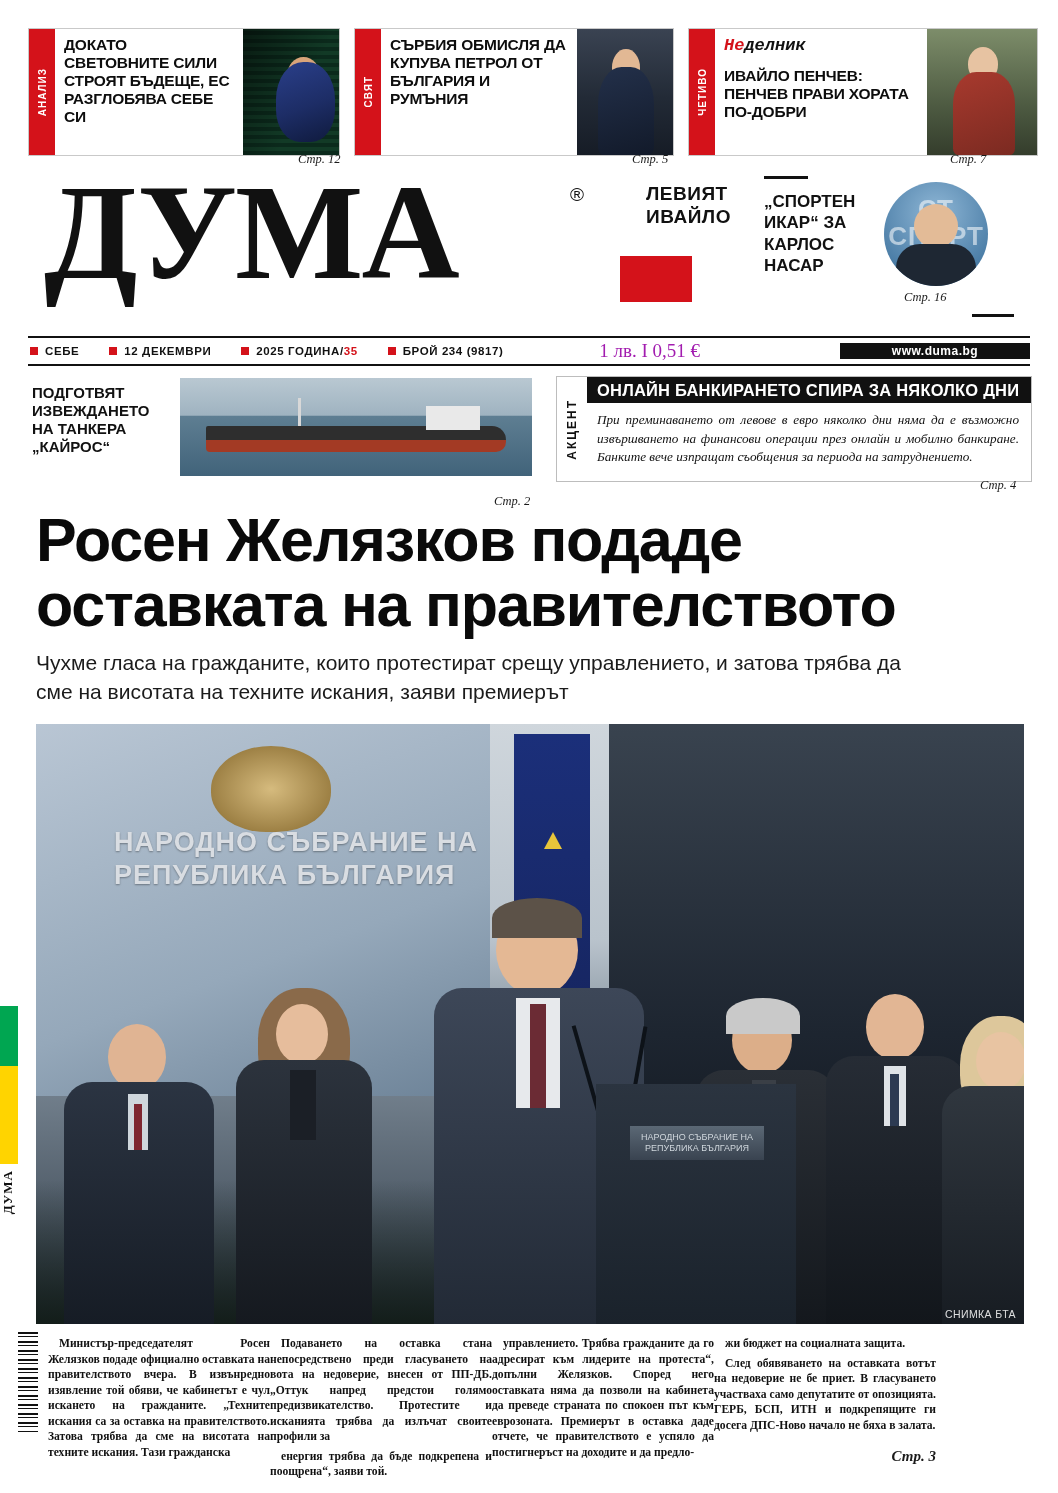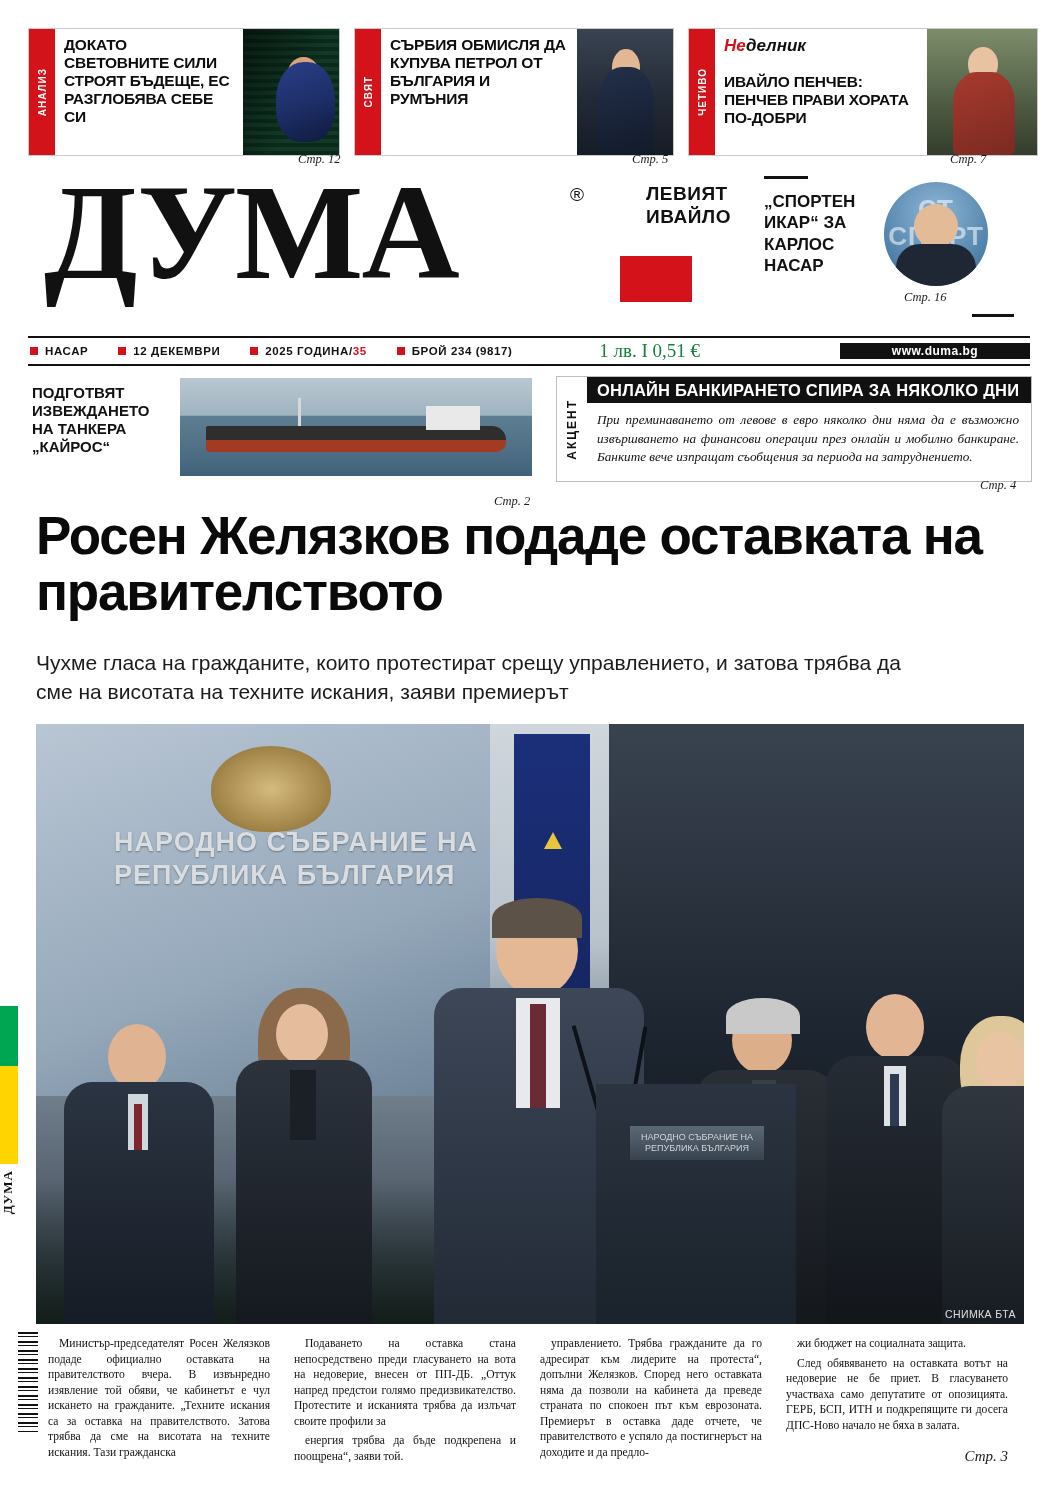--- a/index.html
+++ b/index.html
@@ -32,22 +32,22 @@
     writing-mode:vertical-rl;transform:rotate(180deg);
     white-space:nowrap;
   }
   .teaser-text{
     flex:1;padding:7px 8px 4px 9px;
     font-family:"Liberation Sans",sans-serif;
     font-weight:bold;font-size:15.5px;line-height:1.16;
     color:#0d0d0d;letter-spacing:-0.2px;
   }
   .teaser-kicker{
-    font-family:Liberation Sans, sans-serif;font-style:italic;font-weight:bold;
-    font-size:17px;color:#111;margin-bottom:17px;letter-spacing:0;
+    font-family:Liberation Mono, monospace;font-style:italic;font-weight:bold;
+    font-size:17px;color:#111;margin-bottom:11px;letter-spacing:0;
   }
   .teaser-kicker i{color:#d4121a;font-style:italic;}
   .teaser-img{width:96px;flex:0 0 96px;overflow:hidden;position:relative;}
   .teaser.t3 .teaser-img{width:110px;flex:0 0 110px;}
 
   
   .ph{position:absolute;inset:0;}
   .ph-trader{
     background:
       linear-gradient(115deg,rgba(0,0,0,.55),rgba(0,0,0,0) 60%),
@@ -151,21 +151,21 @@
   .infobar .left{
     display:flex;align-items:center;gap:0;
     font-family:"Liberation Sans",sans-serif;font-weight:bold;font-size:11.5px;
     letter-spacing:.6px;color:#111;
   }
   .sq{width:8px;height:8px;background:#d4121a;display:inline-block;margin:0 7px 0 2px;}
   .infobar .left span.item{margin-right:28px;}
   .infobar .left .num{color:#d4121a;}
   .price{
     position:absolute;right:330px;top:2px;
-    font-family:"Liberation Serif",serif;font-size:19px;color:#15803d;
+    font-family:"Liberation Serif",serif;font-size:19px;color:#a21caf;
   }
   .site{
     position:absolute;right:0;top:5px;width:190px;height:16px;background:#111;
     color:#fff;font-family:"Liberation Sans",sans-serif;font-weight:bold;font-size:12px;
     display:flex;align-items:center;justify-content:center;letter-spacing:.5px;
   }
 
   
   .row2{position:absolute;left:28px;top:378px;width:1002px;height:120px;}
   .tanker-txt{
@@ -211,21 +211,21 @@
     padding:8px 12px 0 10px;
     font-family:"Liberation Serif",serif;font-style:italic;font-size:13.2px;line-height:1.42;
     text-align:justify;color:#111;
   }
   .ref-4{position:absolute;left:952px;top:100px;}
 
   
   .headline{
     position:absolute;left:36px;top:508px;width:990px;
     font-family:"Liberation Sans",sans-serif;font-weight:bold;
-    font-size:53px;line-height:1.06;letter-spacing:-1.2px;color:#0a0a0a;
+    font-size:61px;line-height:1.06;letter-spacing:-1.2px;color:#0a0a0a;
   }
   .subhead{
     position:absolute;left:36px;top:648px;width:880px;
     font-family:"Liberation Sans",sans-serif;font-size:21px;line-height:1.4;color:#1b1b1b;
   }
 
   
   .mainphoto{
     position:absolute;left:36px;top:724px;width:988px;height:600px;overflow:hidden;
     background:#1b2430;
@@ -288,21 +288,21 @@
   .p-body{border-radius:28px 28px 0 0;}
   .credit{
     position:absolute;right:8px;bottom:4px;
     font-family:"Liberation Sans",sans-serif;font-size:10.5px;color:#f2f2f2;
     letter-spacing:.4px;opacity:.9;
   }
 
   
   .cols{
     position:absolute;left:48px;top:1336px;width:980px;height:128px;
-    display:flex;gap:24px;
+    display:flex;font-weight:bold;
   }
   .col{
     width:222px;
     font-family:"Liberation Serif",serif;font-size:11.6px;line-height:1.34;
     text-align:justify;color:#111;
     position:relative;
   }
   .col p{margin:0 0 4px 0;text-indent:11px;}
   .col p.first{text-indent:11px;}
   .ref-3{position:absolute;right:0;bottom:-2px;font-style:italic;font-size:15px;}
@@ -387,21 +387,21 @@
       <div class="wm">СТ СПОРТ</div>
       <div class="head"></div>
       <div class="body"></div>
     </div>
     <div class="page-ref ref-16">Стр. 16</div>
     <div class="ref16-rule"></div>
   </div>
 
   <div class="infobar">
     <div class="left">
-      <span class="item"><span class="sq"></span><span>НАСАР</span></span>
+      <span class="item"><span class="sq"></span><span>СЕБЕ</span></span>
       <span class="item"><span class="sq"></span><span>12 ДЕКЕМВРИ</span></span>
       <span class="item"><span class="sq"></span><span>2025 ГОДИНА/</span><span class="num">35</span></span>
       <span class="item"><span class="sq"></span><span>БРОЙ 234 (9817)</span></span>
     </div>
     <div class="price">1 лв. I 0,51 €</div>
     <div class="site">www.duma.bg</div>
   </div>
 
   <div class="row2">
     <div class="tanker-txt">ПОДГОТВЯТ ИЗВЕЖДАНЕТО НА ТАНКЕРА „КАЙРОС“</div>

